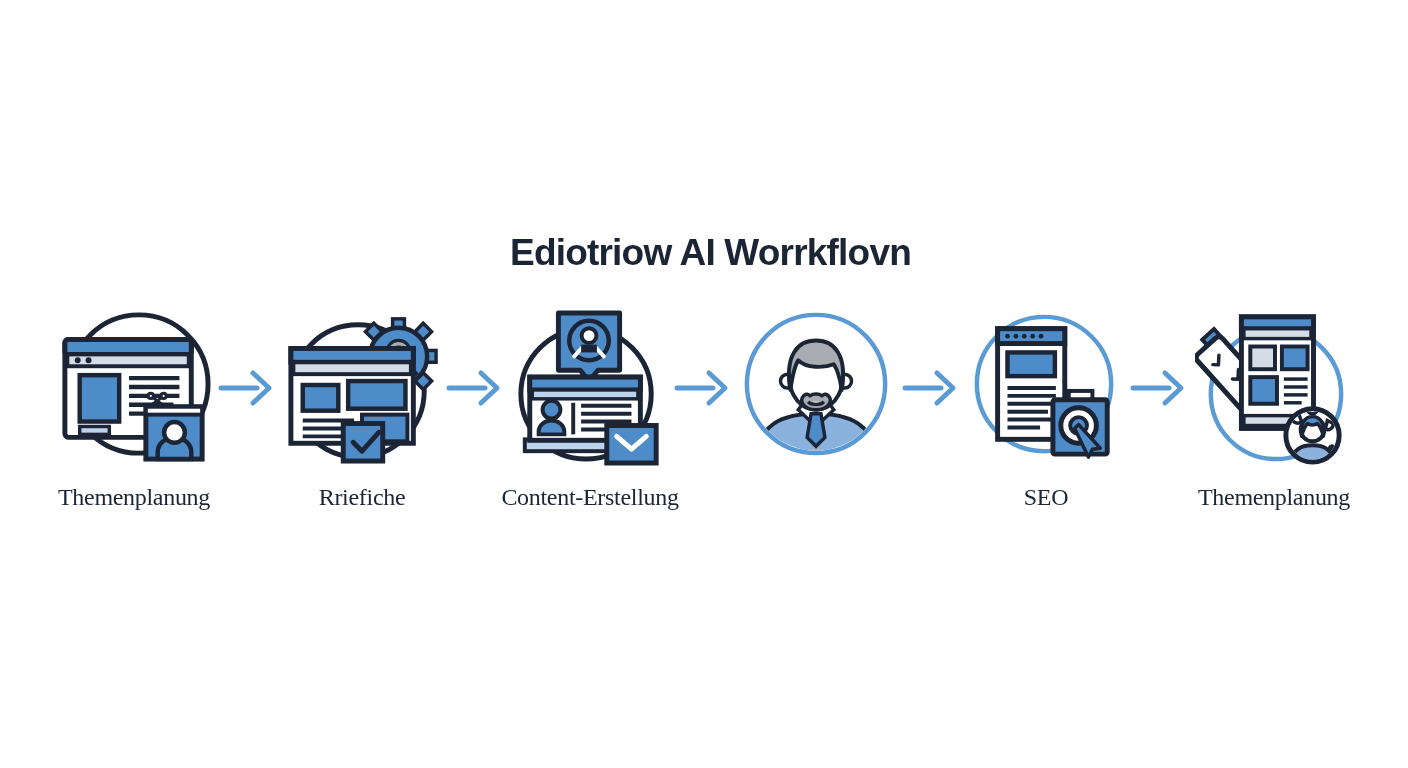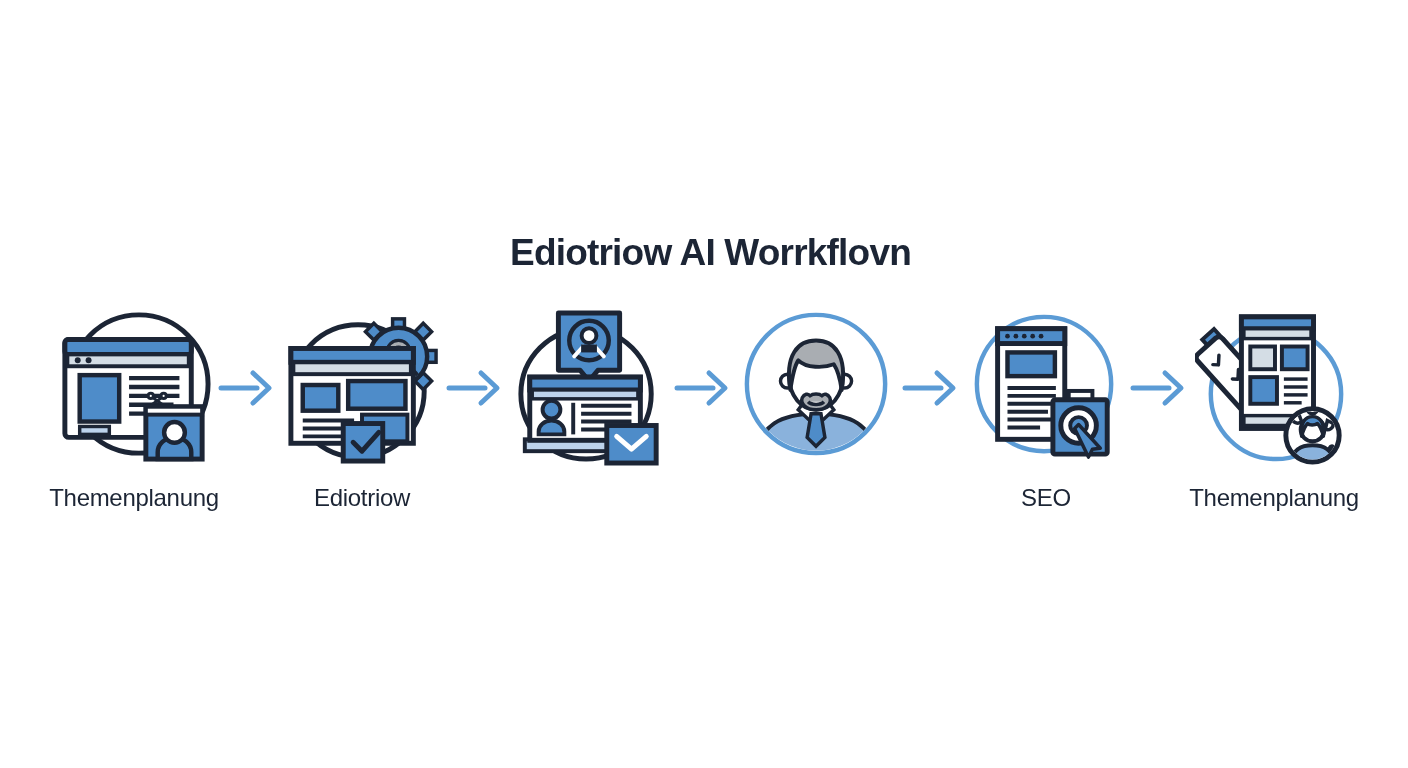--- a/index.html
+++ b/index.html
@@ -48,20 +48,21 @@
     display:flex;align-items:center;justify-content:center;
     flex:none;
   }
   .step-label{
     margin-top:18px;
     font-size:24px;
     font-weight:500;
     letter-spacing:-0.3px;
     color:var(--title-text);
     white-space:nowrap;
+    font-family:Liberation Serif, serif;
   }
   .arrow{
     flex:none;
     width:62px;height:40px;
     margin-top:62px;
   }
   
   .fw{fill:#fff}.fb{fill:var(--fill-blue)}.fg{fill:var(--fill-light)}
   .fp{fill:var(--fill-pale)}.fh{fill:var(--hair-gray)}.fn{fill:var(--outline-dark)}
   .fs{fill:var(--suit-blue)}.f0{fill:none}
@@ -153,21 +154,21 @@
             <line x1="20" y1="123" x2="72" y2="123"></line>
             <line x1="20" y1="131" x2="60" y2="131"></line>
           </g>
           <rect class="fb sn" x="80" y="109" width="46" height="27" stroke-width="4"></rect>
           <g>
             <rect class="fb sn" x="61" y="118" width="40" height="38" stroke-width="5"></rect>
             <path class="f0 sn" d="M71 137 l9 9 l17 -19" stroke-width="5" stroke-linecap="round" stroke-linejoin="round"></path>
           </g>
         </svg>
       </div>
-      <div class="step-label">Ediotriow</div>
+      <div class="step-label">Rriefiche</div>
     </div>
 
     <svg class="arrow" viewBox="0 0 62 40">
       <line class="sa" x1="4" y1="20" x2="40" y2="20" stroke-width="5" stroke-linecap="round"></line>
       <polyline class="f0 sa" points="36,5 52,20 36,35" stroke-width="5" stroke-linecap="round" stroke-linejoin="round"></polyline>
     </svg>
 
     <div class="step">
       <div class="icon-box">
         <svg width="158" height="160" viewBox="0 0 160 160">
@@ -194,20 +195,21 @@
             <line x1="71" y1="108" x2="122" y2="108"></line>
             <line x1="71" y1="116" x2="122" y2="116"></line>
             <line x1="71" y1="124" x2="112" y2="124"></line>
           </g>
           <g>
             <rect class="fb sn" x="97" y="120" width="50" height="38" stroke-width="5"></rect>
             <path class="f0 sw" d="M107 131 l15 13 l15 -13" stroke-width="5" stroke-linecap="round" stroke-linejoin="round"></path>
           </g>
         </svg>
       </div>
+      <div class="step-label">Content-Erstellung</div>
     </div>
 
     <svg class="arrow" viewBox="0 0 62 40">
       <line class="sa" x1="4" y1="20" x2="40" y2="20" stroke-width="5" stroke-linecap="round"></line>
       <polyline class="f0 sa" points="36,5 52,20 36,35" stroke-width="5" stroke-linecap="round" stroke-linejoin="round"></polyline>
     </svg>
 
     <div class="step">
       <div class="icon-box">
         <svg width="158" height="160" viewBox="0 0 160 160">

